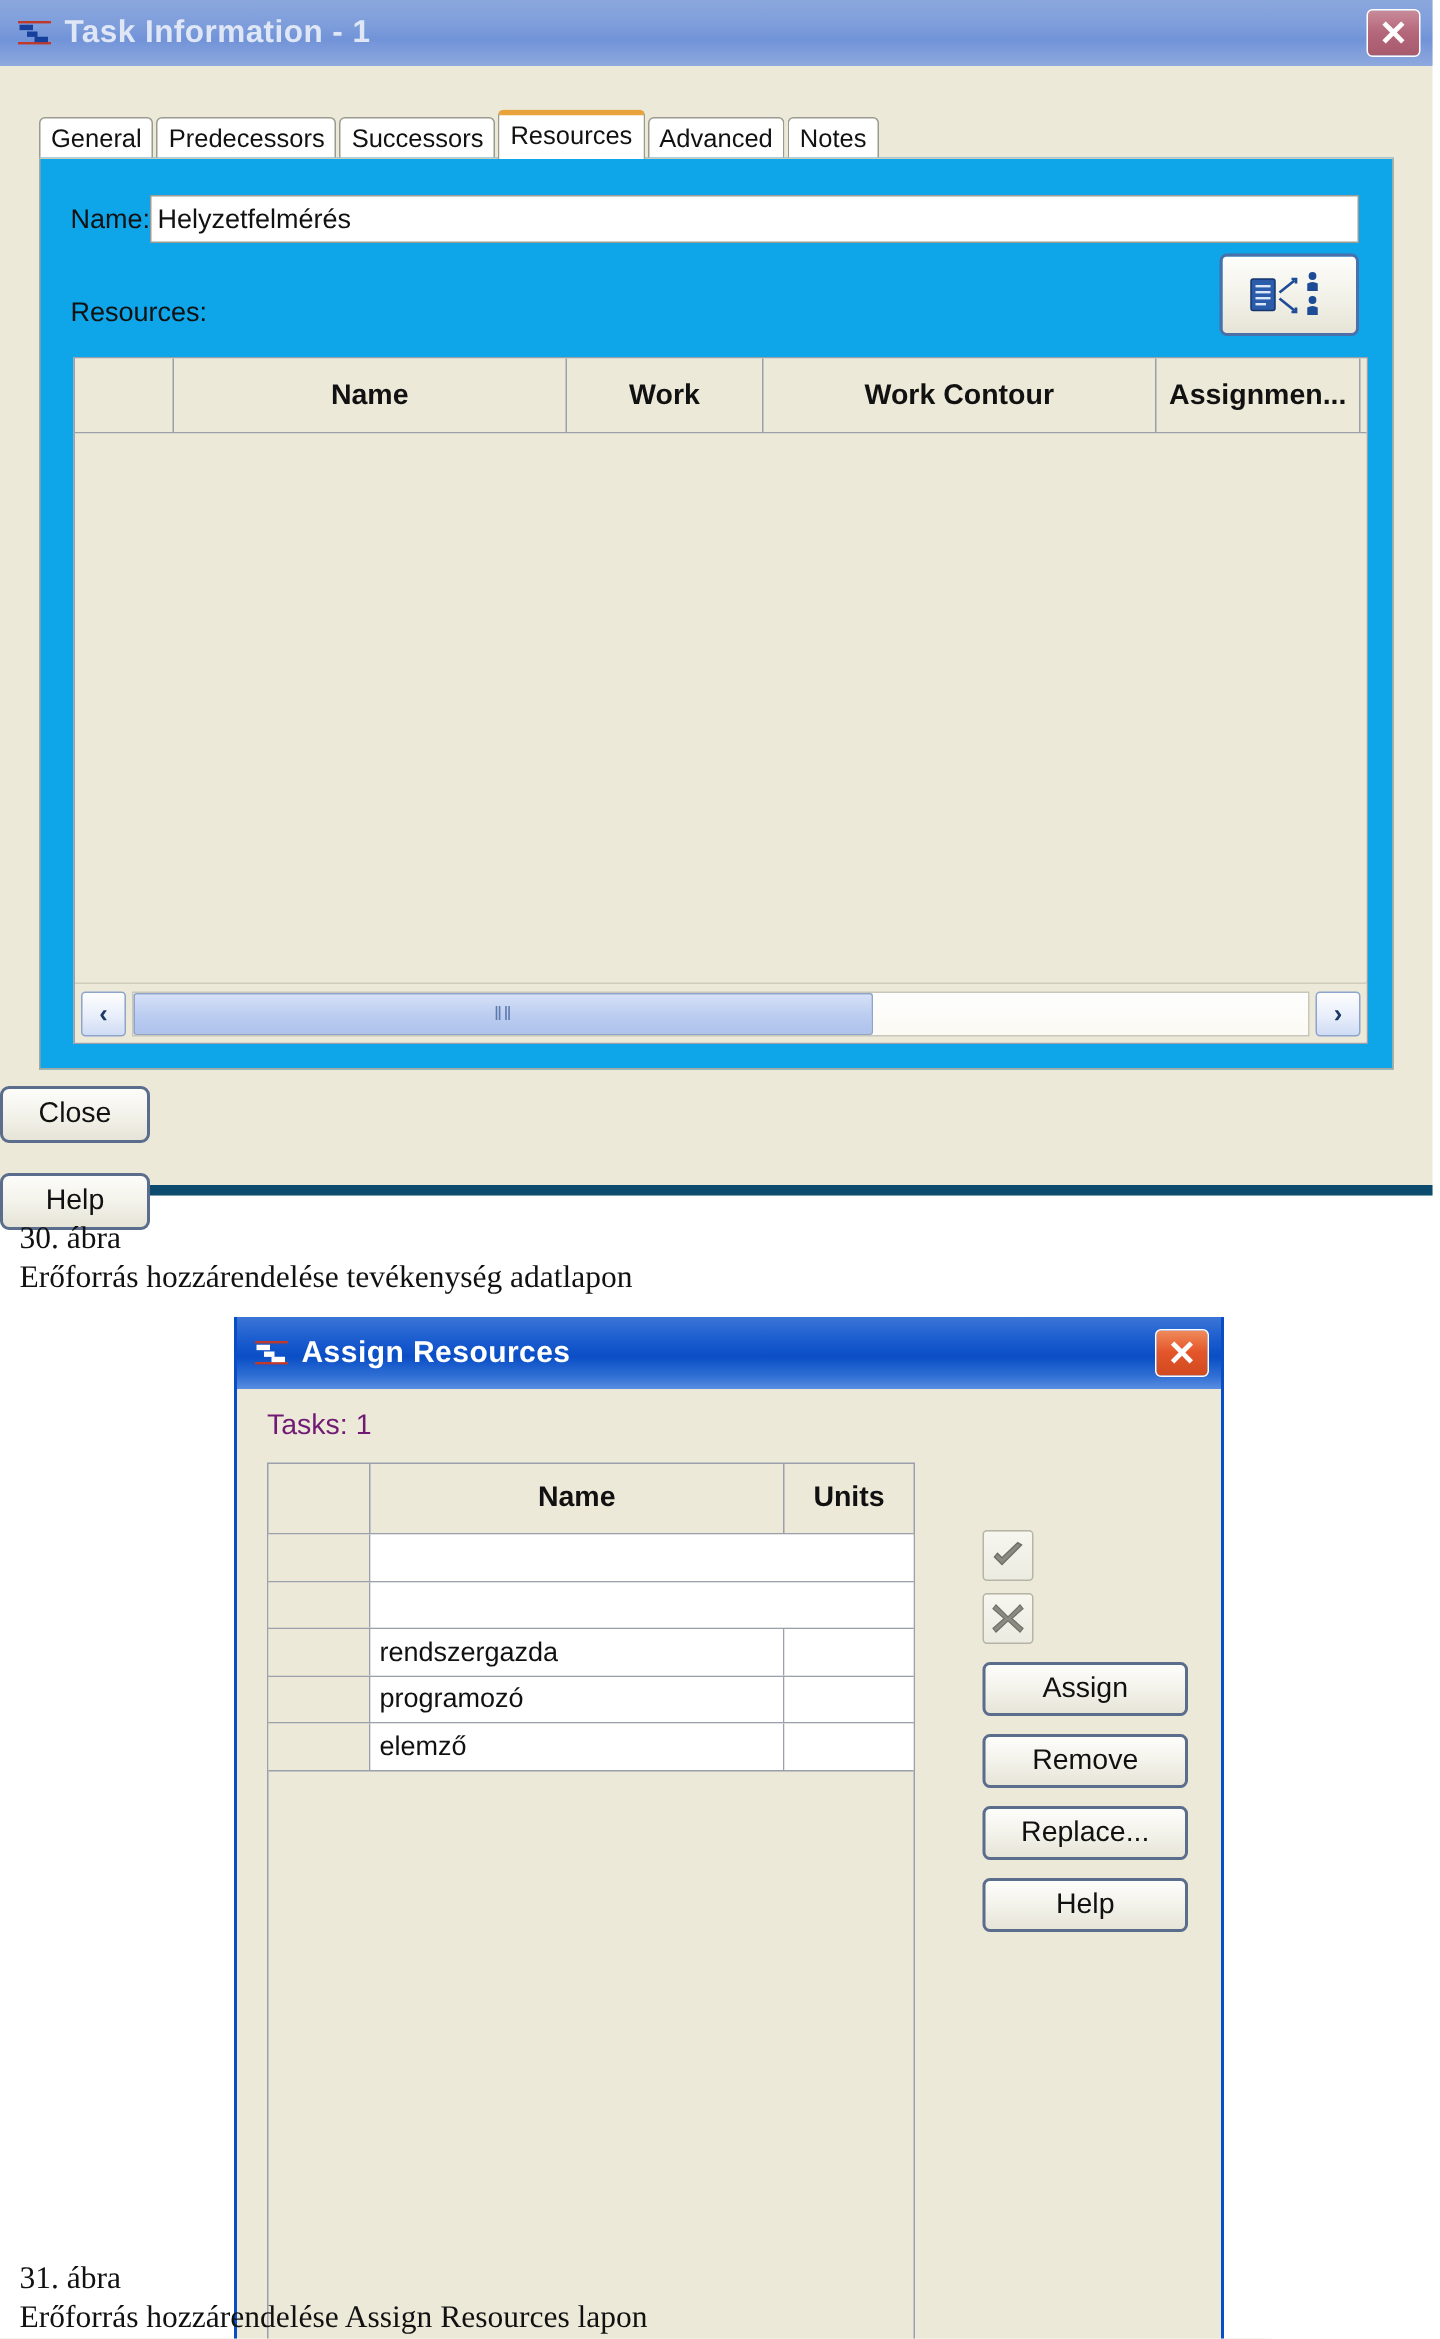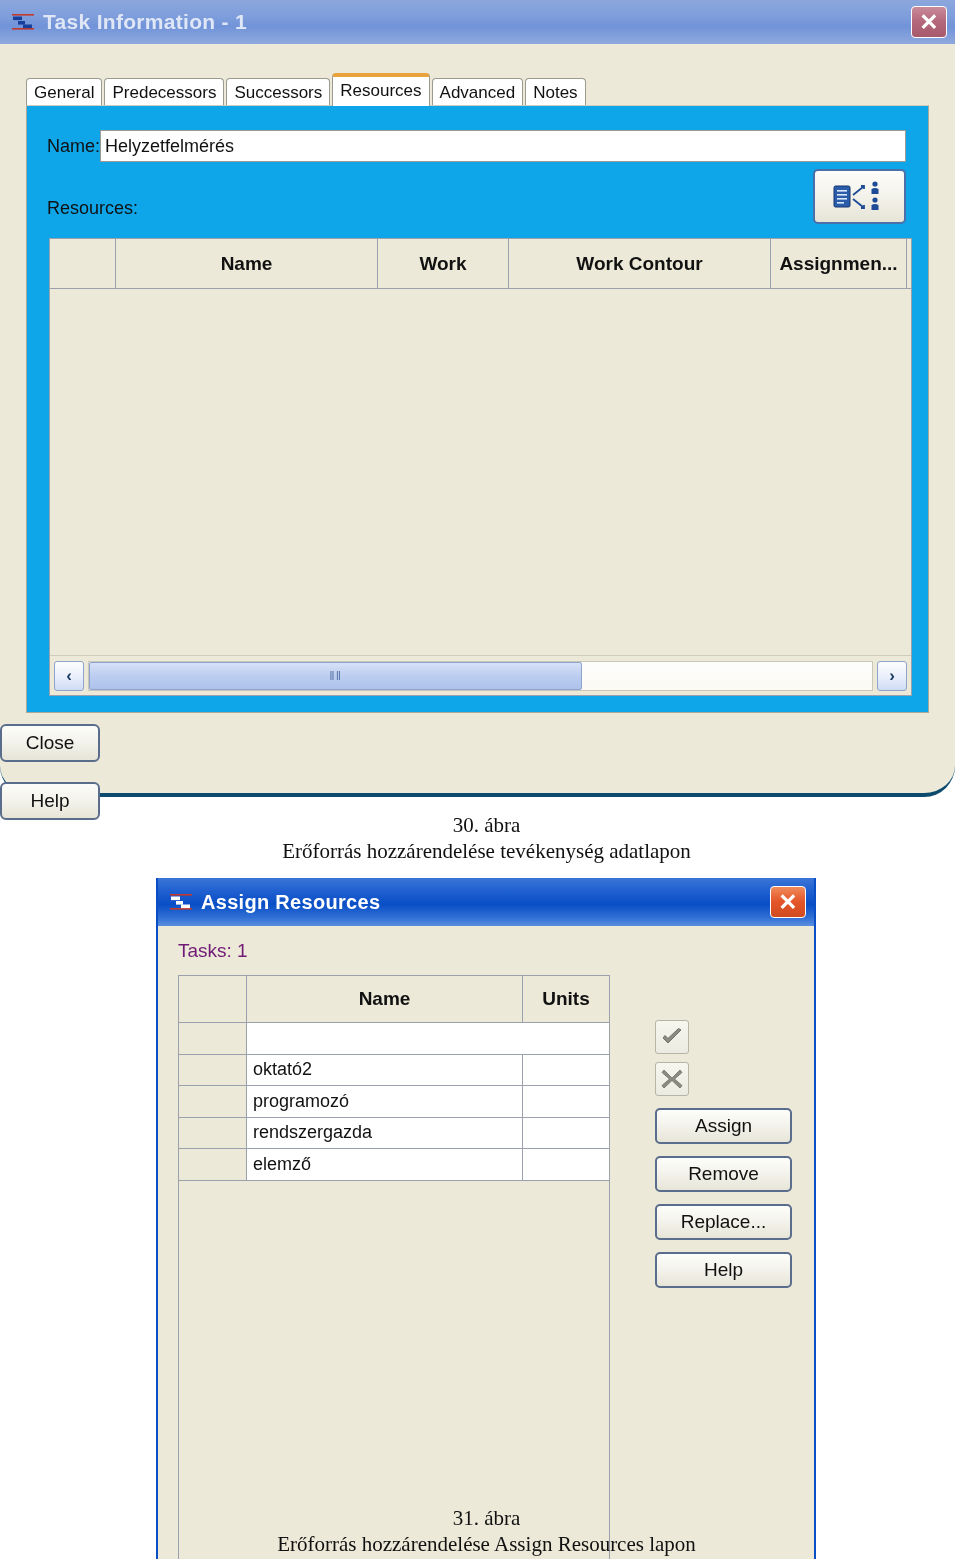--- a/index.html
+++ b/index.html
@@ -38,21 +38,21 @@
     border:1px solid #ffffff;
     display:flex; align-items:center; justify-content:center;
     cursor:pointer;
   }
   .close-task { background:linear-gradient(180deg,#c98b99 0%,#b4667a 50%,#a85a6d 100%); }
   .close-assign{ background:linear-gradient(180deg,#f08a5a 0%,#e4562a 48%,#d14a20 100%); }
   .close-x { font-size:23px; font-weight:bold; color:#fff; line-height:1; font-family:"Liberation Sans",sans-serif; }
 
   
   #dlg-task { left:0; top:0; width:955px; height:797px;
-     border-bottom:4px solid #0c4a6e;border-radius:31px; }
+     border-bottom:7px solid #0c4a6e; }
 
   .tabstrip {
     position:absolute; left:26px; top:73px; height:33px;
     display:flex; align-items:flex-end; gap:2px;
   }
   .tab {
     background:#ffffff;
     border:1px solid #9a9a8e;
     border-bottom:none;
     border-radius:4px 4px 0 0;
@@ -138,21 +138,21 @@
   }
   .btn {
     background:linear-gradient(180deg,#fcfcfa 0%,#f3f2ea 52%,#e6e4d7 100%);
     border:2px solid #5a6d8c; border-radius:6px;
     font-size:19px; color:#111;
     padding:6px 0; width:100px; text-align:center; cursor:pointer;
   }
 
   
   .caption {
-    position:absolute; left:13px; right:0; text-align:center;
+    position:absolute; left:13px; right:0; 
     font-family:"Liberation Serif", serif; color:#111;
   }
   .cap-l1 { font-size:21px; line-height:26px; }
   .cap-l2 { font-size:21px; line-height:27px; }
 
   
   #dlg-assign { left:156px; top:878px; width:660px; height:755px;
      border:2px solid #0a4ec6; border-top:none; }
   #dlg-assign .titlebar { height:48px; }
 
@@ -310,31 +310,30 @@
       <div class="ag-h name">Name</div>
       <div class="ag-h units">Units</div>
     </div>
 
     <div class="ag-row">
       <div class="ag-c-sel"></div>
       <div class="ag-c-units"></div>
     </div>
     <div class="ag-row">
       <div class="ag-c-sel"></div>
-      <div class="ag-c-name">oktató2</div>
+      <div class="ag-c-units"></div>
+    </div>
+    <div class="ag-row">
+      <div class="ag-c-sel"></div>
+      <div class="ag-c-name">rendszergazda</div>
       <div class="ag-c-units"></div>
     </div>
     <div class="ag-row">
       <div class="ag-c-sel"></div>
       <div class="ag-c-name">programozó</div>
-      <div class="ag-c-units"></div>
-    </div>
-    <div class="ag-row">
-      <div class="ag-c-sel"></div>
-      <div class="ag-c-name">rendszergazda</div>
       <div class="ag-c-units"></div>
     </div>
     <div class="ag-row">
       <div class="ag-c-sel"></div>
       <div class="ag-c-name">elemző</div>
       <div class="ag-c-units"></div>
     </div>
   </div>
 
   <div class="sidebtns">

